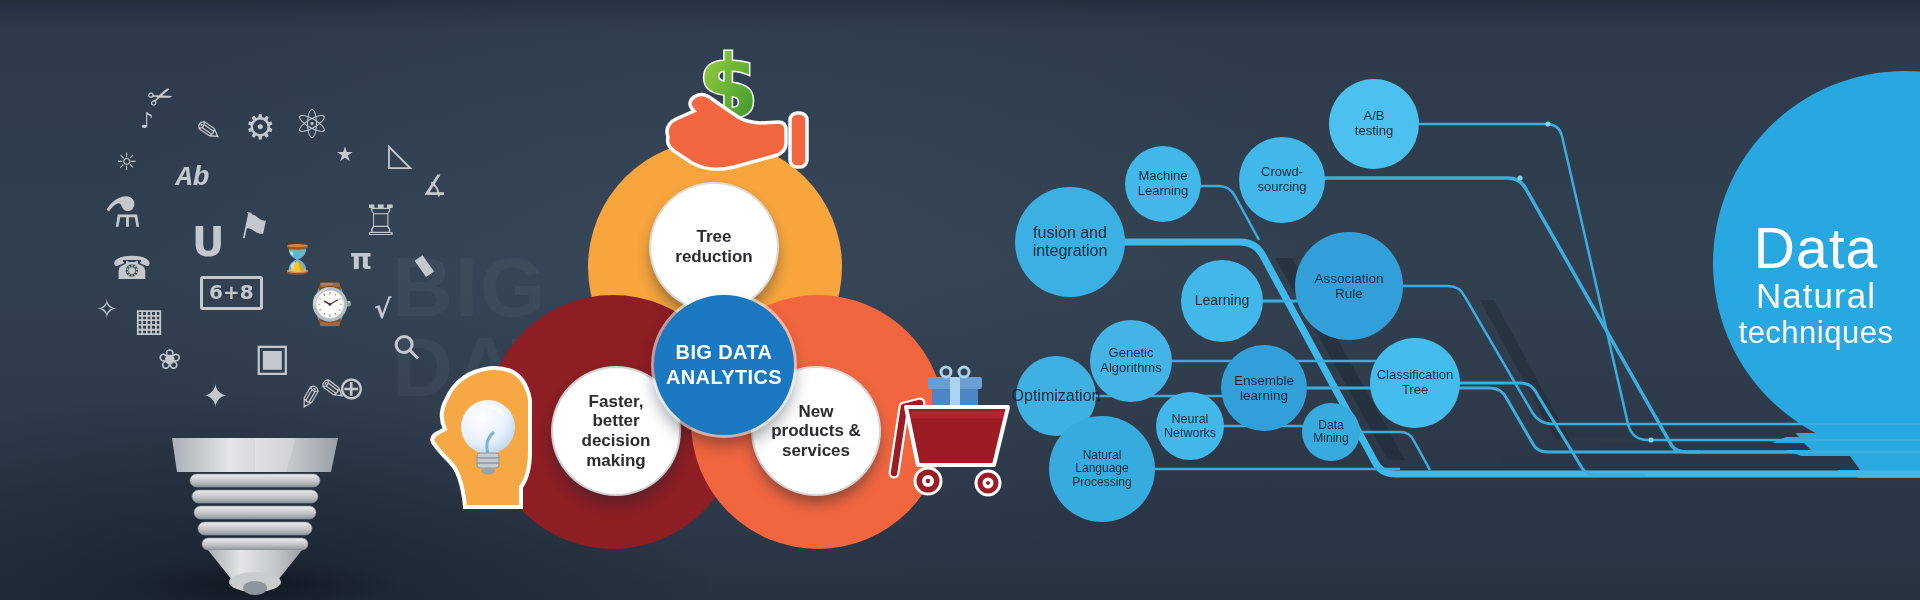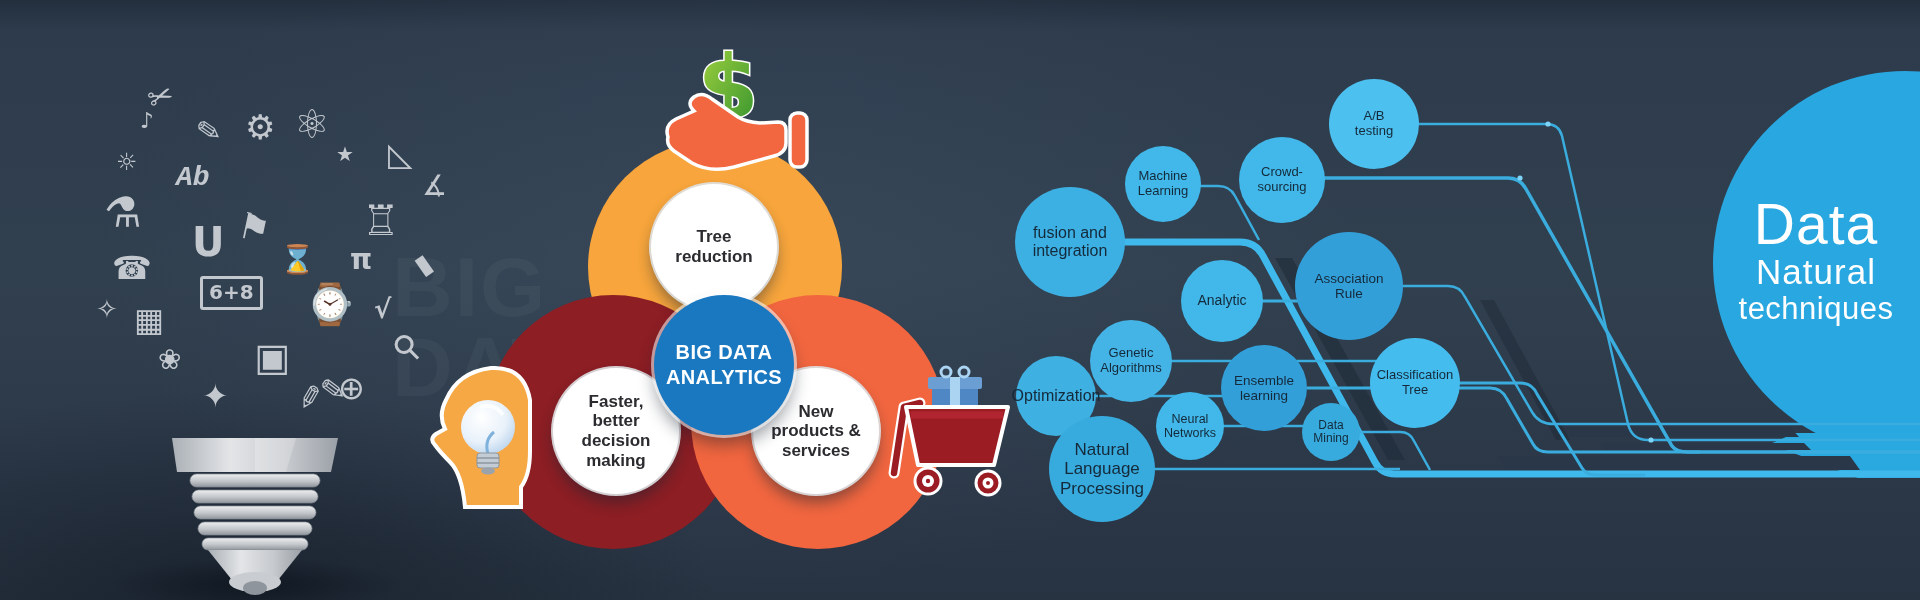--- a/index.html
+++ b/index.html
@@ -31,21 +31,21 @@
     justify-content:center;color:#fff;font-weight:bold;
     box-shadow:0 0 0 3px rgba(255,255,255,.55),0 10px 16px rgba(15,25,38,.4);}
   .vcenter div{font-size:20px;letter-spacing:.4px;line-height:1.25;}
   
   .node{position:absolute;border-radius:50%;display:flex;align-items:center;
     justify-content:center;text-align:center;color:#14293a;line-height:1.12;
     font-family:"Liberation Sans",sans-serif;}
   
   .bigc{left:1713px;top:71px;width:384px;height:384px;border-radius:50%;background:#28a7e0;}
   .bigtext{left:1718px;top:196px;width:196px;text-align:center;color:#fff;font-weight:300;}
-  .bigtext .l1{font-size:57px;line-height:1.0;letter-spacing:1px;}
+  .bigtext .l1{font-size:57px;line-height:1.0;letter-spacing:1px;margin-top:24px;}
   .bigtext .l2{font-size:35px;line-height:1.08;letter-spacing:1px;}
   .bigtext .l3{font-size:31px;line-height:1.15;letter-spacing:.5px;}
   svg{position:absolute;overflow:visible;}
   .nosel{pointer-events:none;}
 </style>
 </head>
 <body>
 
 <div class="stage">
 
@@ -227,38 +227,38 @@
     <div class="node" style="left:1125px;top:146px;width:76px;height:76px;background:#41b8e9;font-size:13px">
       <span style="padding:0 4px">Machine Learning</span>
       </div>
     <div class="node" style="left:1239px;top:137px;width:86px;height:86px;background:#41b8e9;font-size:13px">
       <span style="padding:0 12px">Crowd-sourcing</span>
       </div>
     <div class="node" style="left:1329px;top:79px;width:90px;height:90px;background:#4cc0ef;font-size:13px">
       <span style="padding:0 16px">A/B testing</span>
       </div>
     <div class="node" style="left:1181px;top:260px;width:82px;height:82px;background:#41b8e9;font-size:14px">
-      <span>Analytic</span>
+      <span>Learning</span>
       </div>
     <div class="node" style="left:1295px;top:232px;width:108px;height:108px;background:#339fd9;font-size:13.5px">
       <span style="padding:0 14px">Association Rule</span>
       </div>
     <div class="node" style="left:1090px;top:320px;width:82px;height:82px;background:#44b4e6;font-size:13px">
       <span style="padding:0 4px">Genetic Algorithms</span>
       </div>
     <div class="node" style="left:1016px;top:356px;width:80px;height:80px;background:#3fb0e2;font-size:16px">
       <span>Optimization</span>
       </div>
     <div class="node" style="left:1221px;top:345px;width:86px;height:86px;background:#339fd9;font-size:13.5px">
       <span style="padding:0 8px">Ensemble learning</span>
       </div>
     <div class="node" style="left:1156px;top:392px;width:68px;height:68px;background:#41b8e9;font-size:12.5px">
       <span style="padding:0 2px">Neural Networks</span>
       </div>
-    <div class="node" style="left:1049px;top:416px;width:106px;height:106px;background:#38abde;font-size:17px">
+    <div class="node" style="left:1049px;top:416px;width:106px;height:106px;background:#38abde;font-size:12px">
       <span style="padding:0 16px">Natural Language Processing</span>
       </div>
     <div class="node" style="left:1302px;top:403px;width:58px;height:58px;background:#38abde;font-size:12px">
       <span style="padding:0 6px">Data Mining</span>
       </div>
     <div class="node" style="left:1370px;top:338px;width:90px;height:90px;background:#45bcee;font-size:13px">
       <span style="padding:0 4px">Classification Tree</span>
       </div>
   </div>
 

